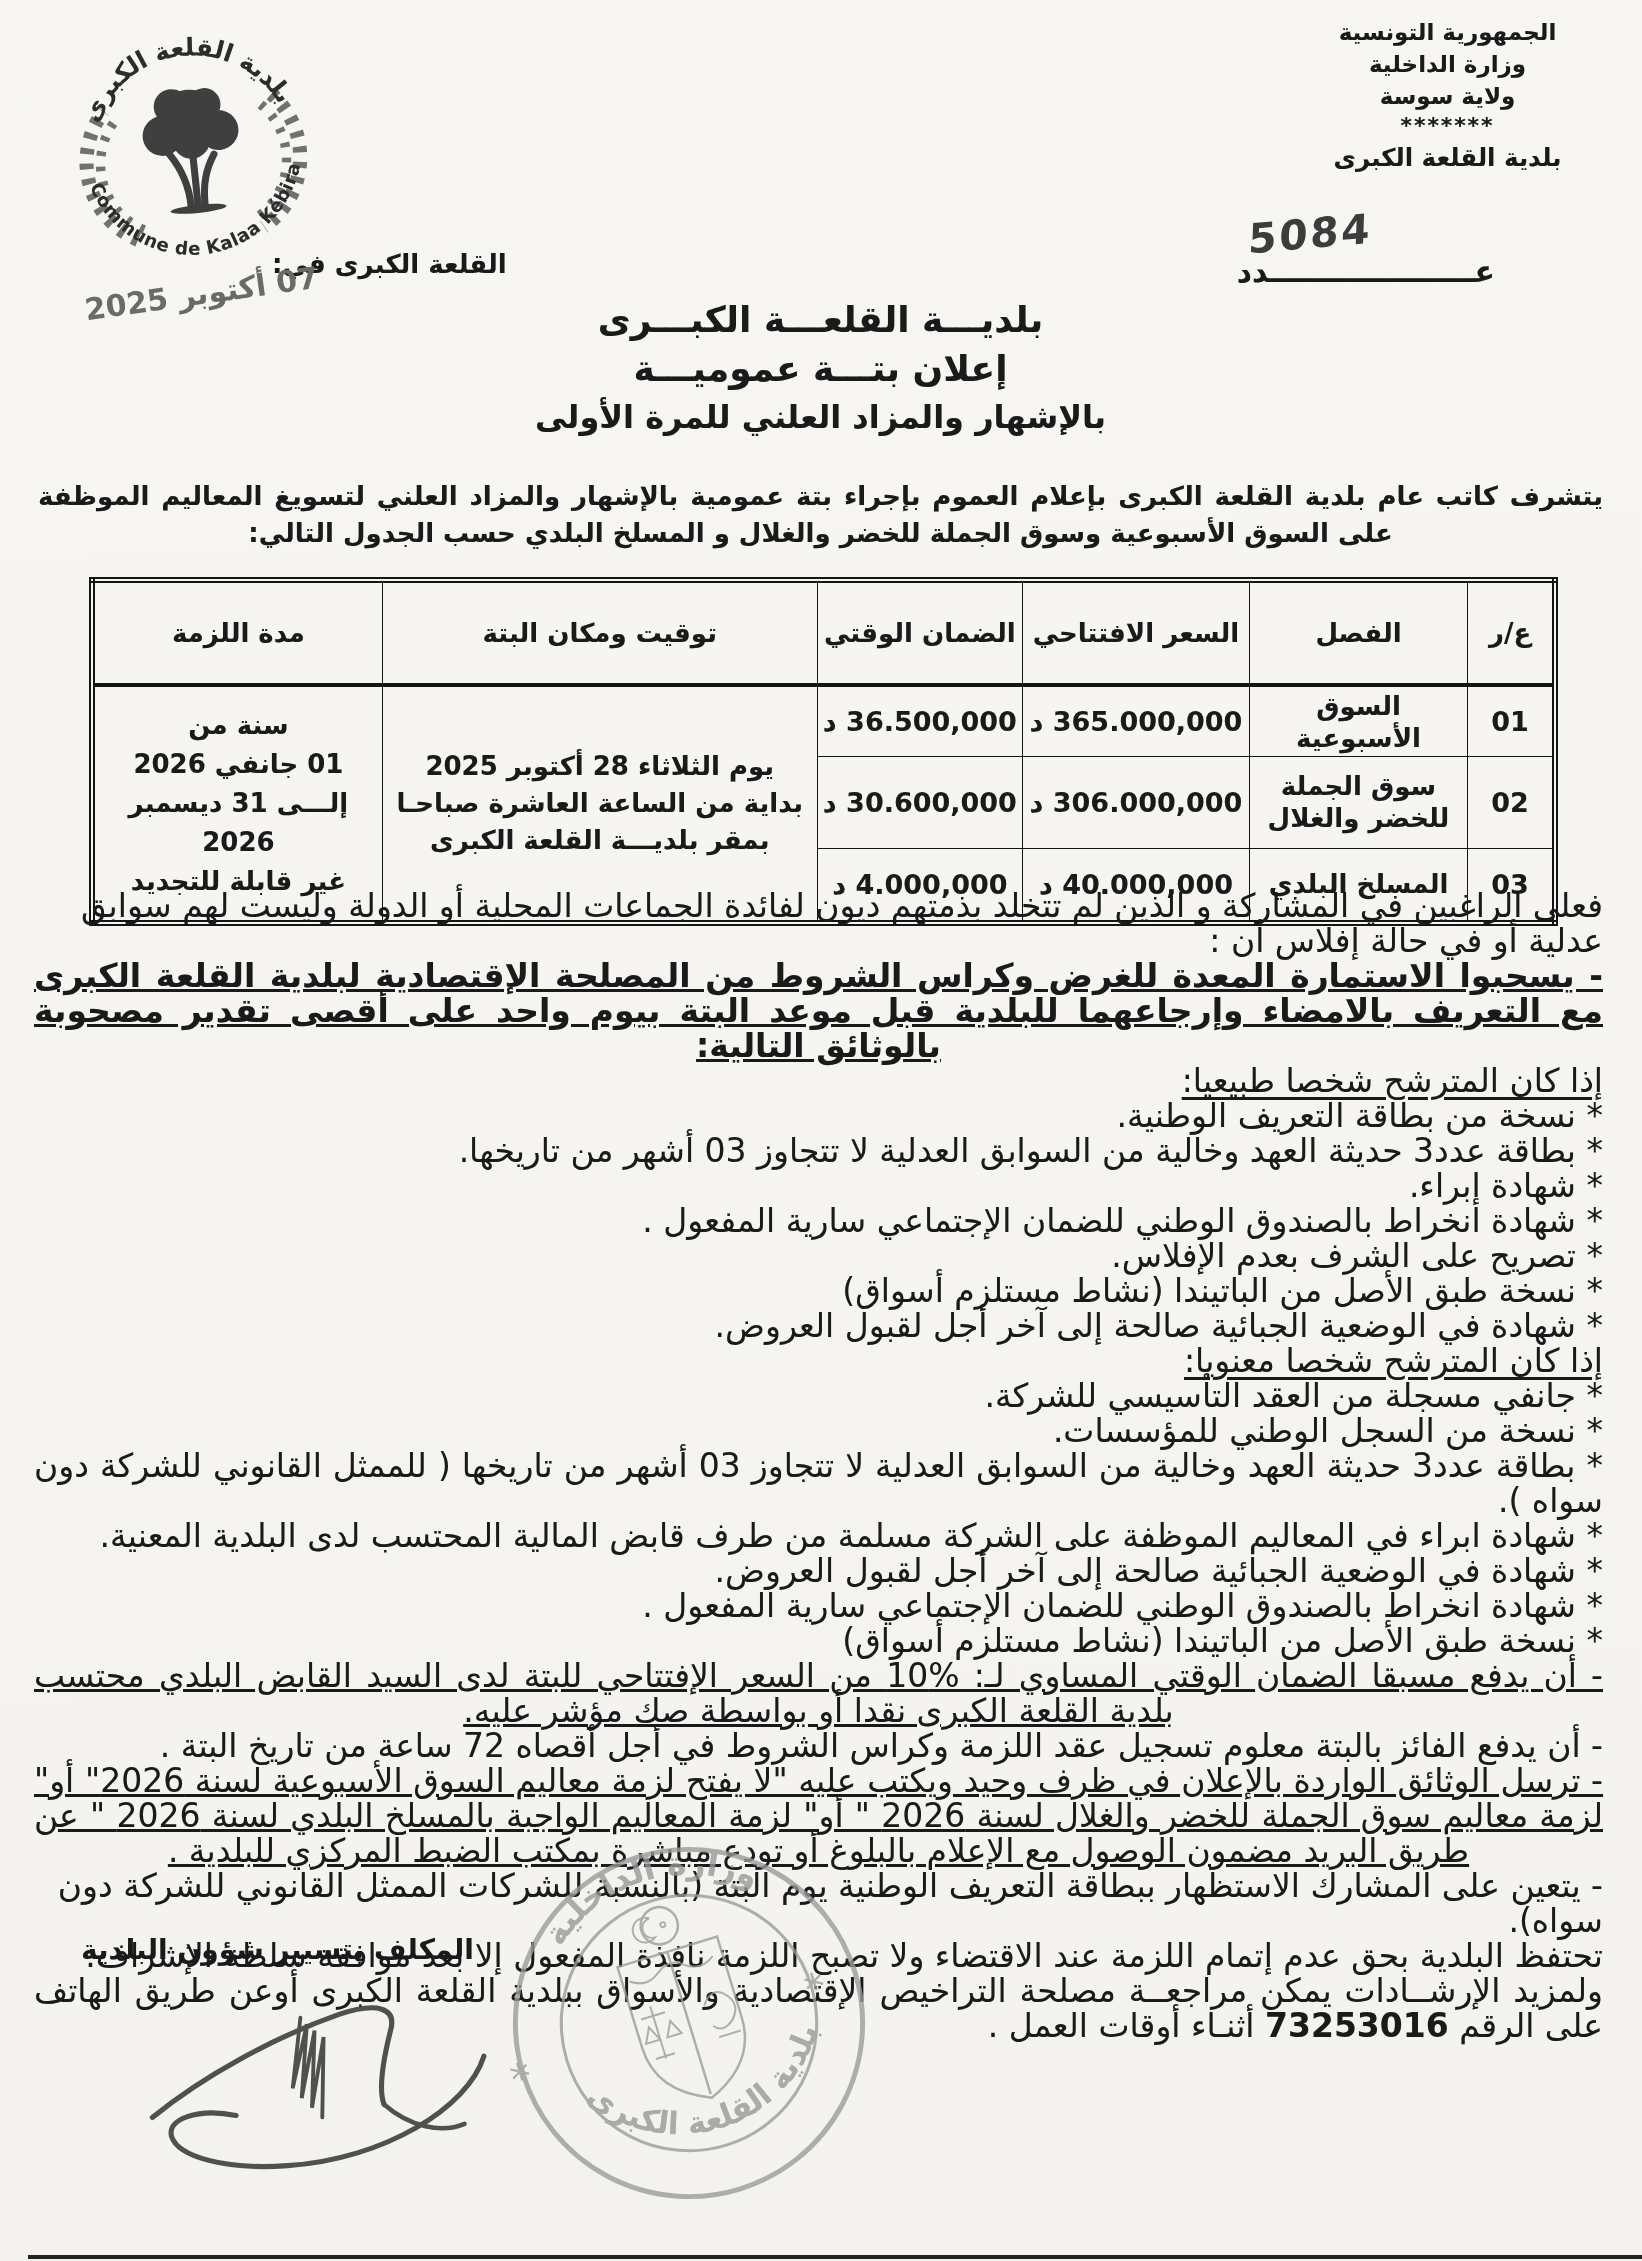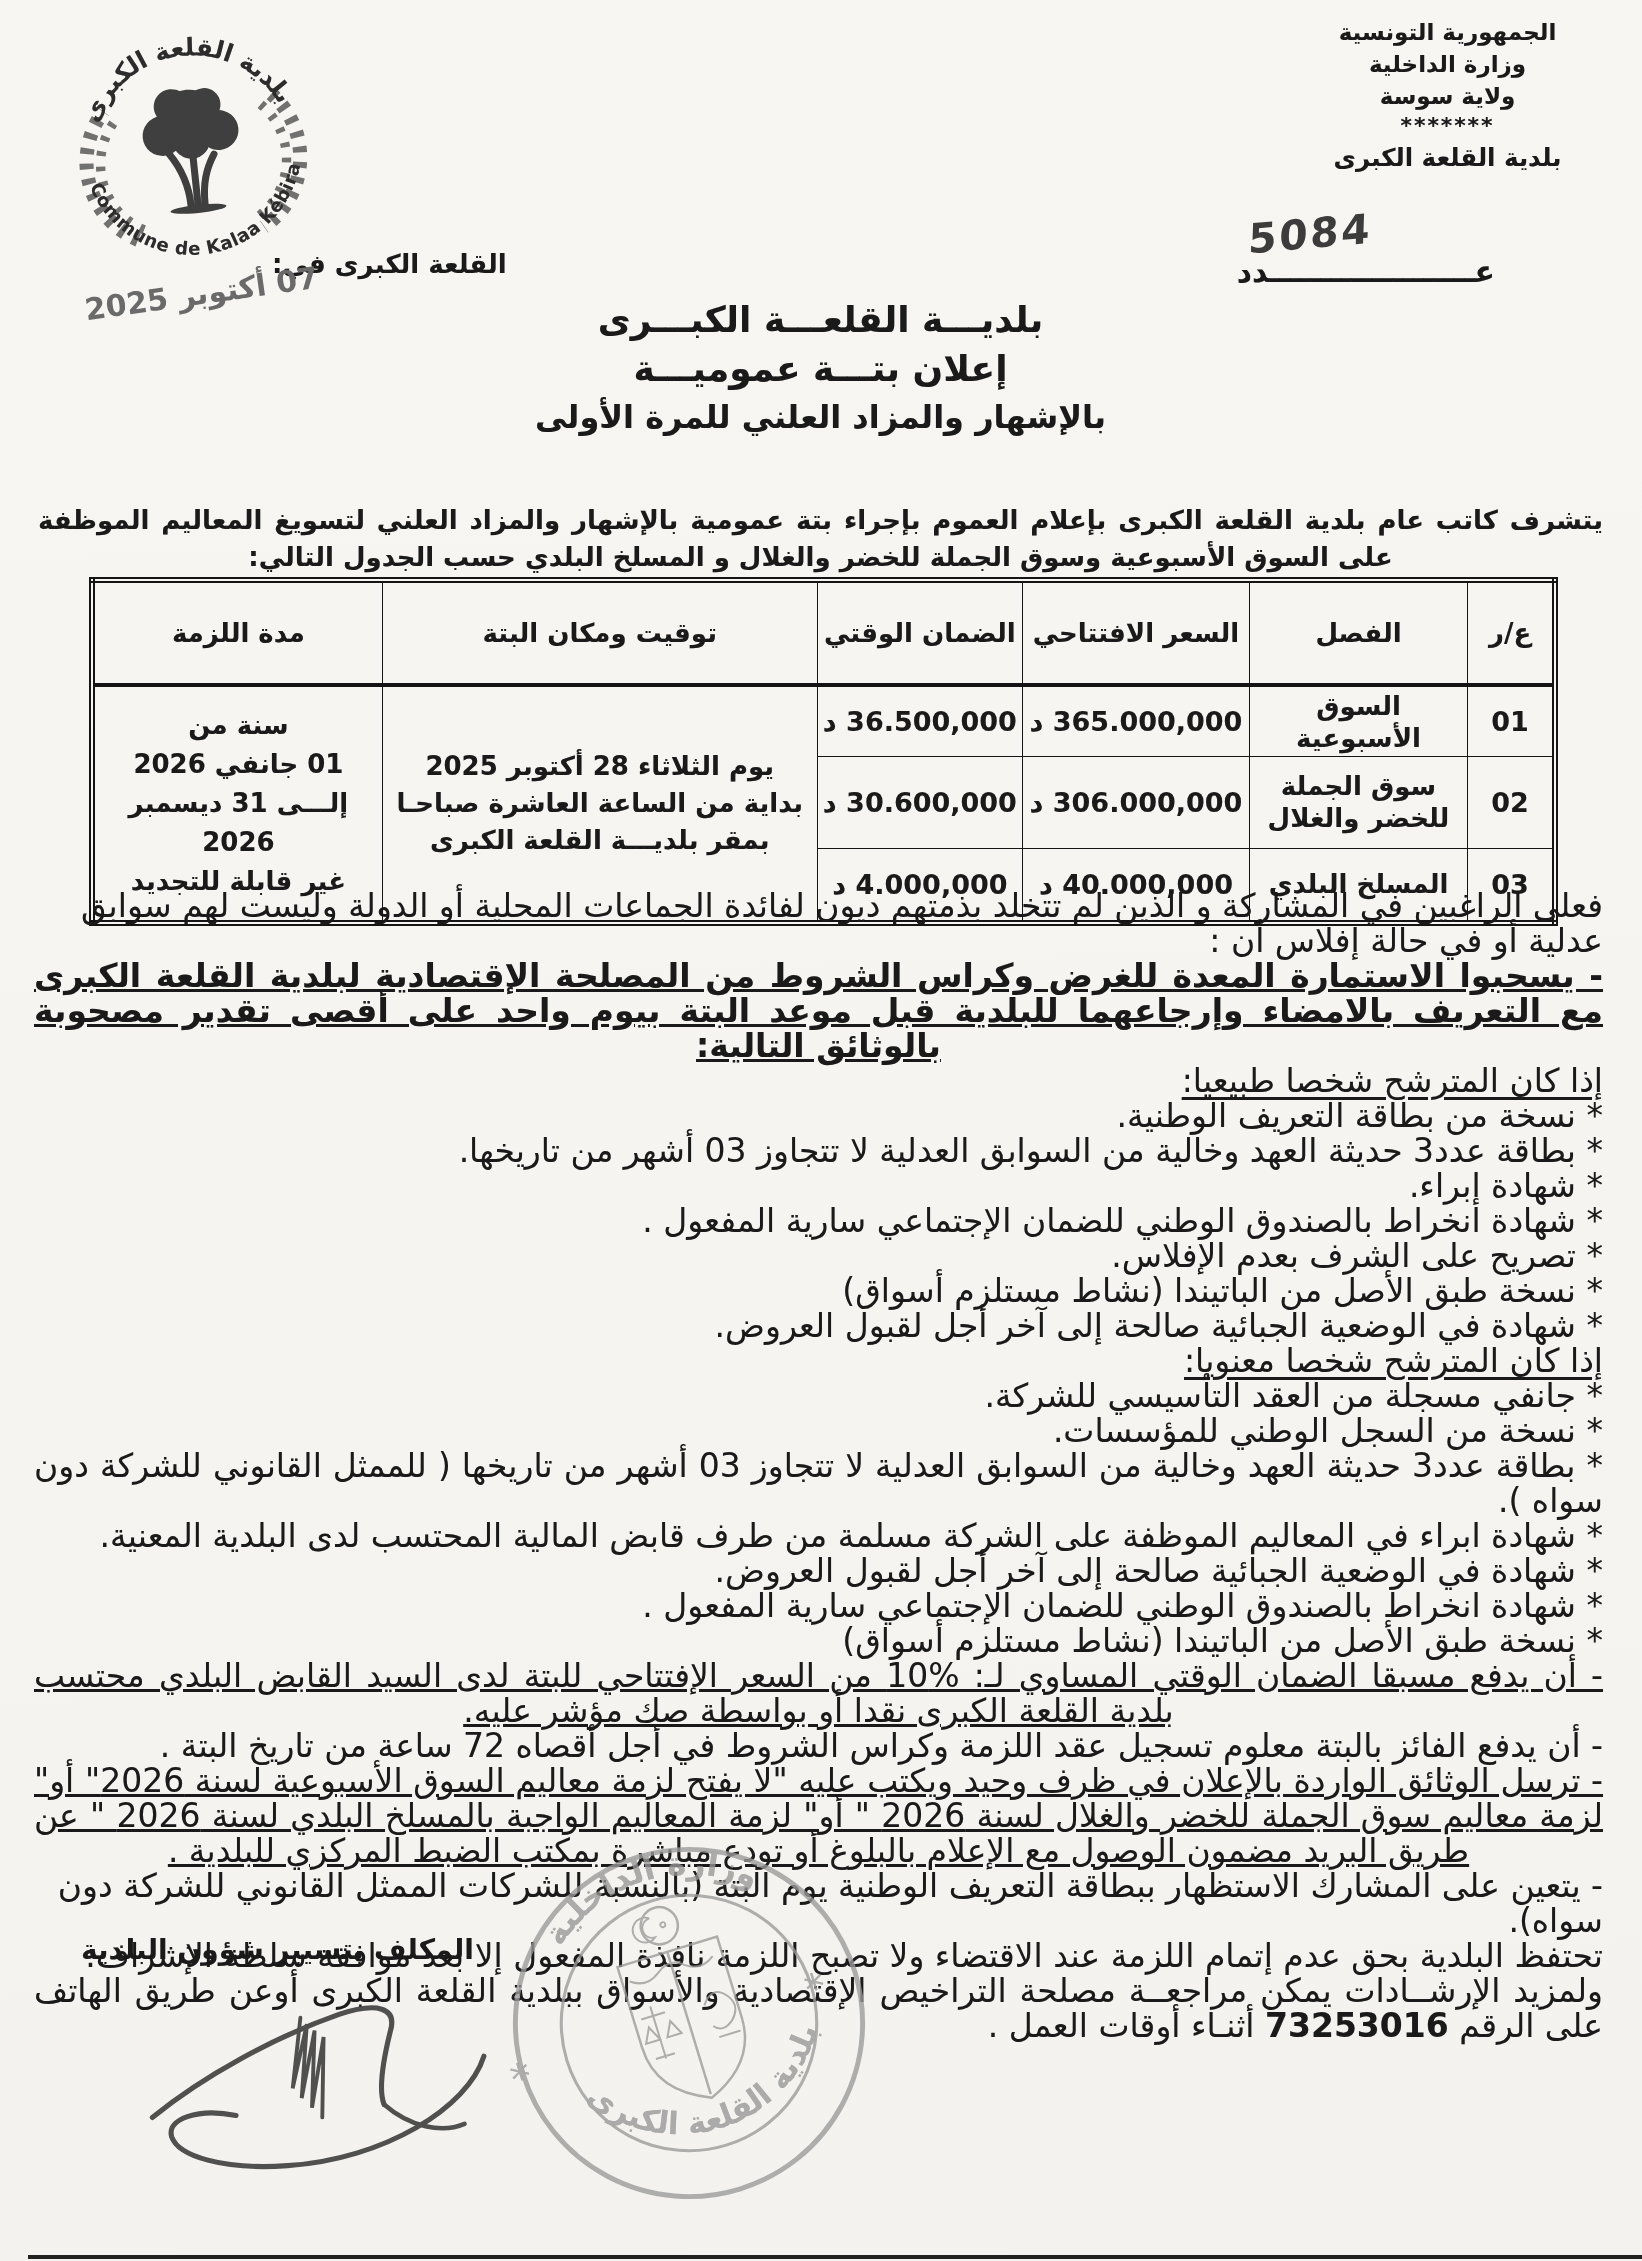--- a/index.html
+++ b/index.html
@@ -20,21 +20,21 @@
     letter-spacing:2.6px;transform:rotate(-5deg) skewX(-7deg);text-shadow:none;}
   .place-line{position:absolute;top:249px;left:273px;font-size:26px;font-weight:bold;white-space:nowrap;}
   .date-stamp{position:absolute;top:276px;left:85px;font-size:30px;font-weight:600;color:#6a6a6a;
     letter-spacing:1.3px;transform:rotate(-8deg);white-space:nowrap;text-shadow:none;}
   
   .title-block{position:absolute;top:295px;left:0;width:100%;text-align:center;font-weight:bold;}
   .title-block .t1{font-size:36px;line-height:49px;}
   .title-block .t3{font-size:32px;line-height:48px;}
   
   .intro{position:absolute;top:478px;right:39px;width:1565px;font-size:26px;font-weight:bold;
-    line-height:37px;text-align:justify;text-align-last:center;margin-top:24px;}
+    line-height:37px;text-align:justify;text-align-last:center;}
   
   .tbl-pos{position:absolute;top:577px;right:84px;width:1469px;}
   table{width:100%;border-collapse:collapse;border:6.4px double #141414;text-align:center;
     font-weight:bold;background:transparent;}
   th,td{border:1.9px solid #141414;vertical-align:middle;padding:2.6px 5.2px;}
   thead th{height:95px;font-size:26px;border-bottom:4.5px solid #141414;}
   .r1 td{height:64px;}
   .r2 td{height:85px;}
   .r3 td{height:66px;}
   td.no{font-size:27px;}

